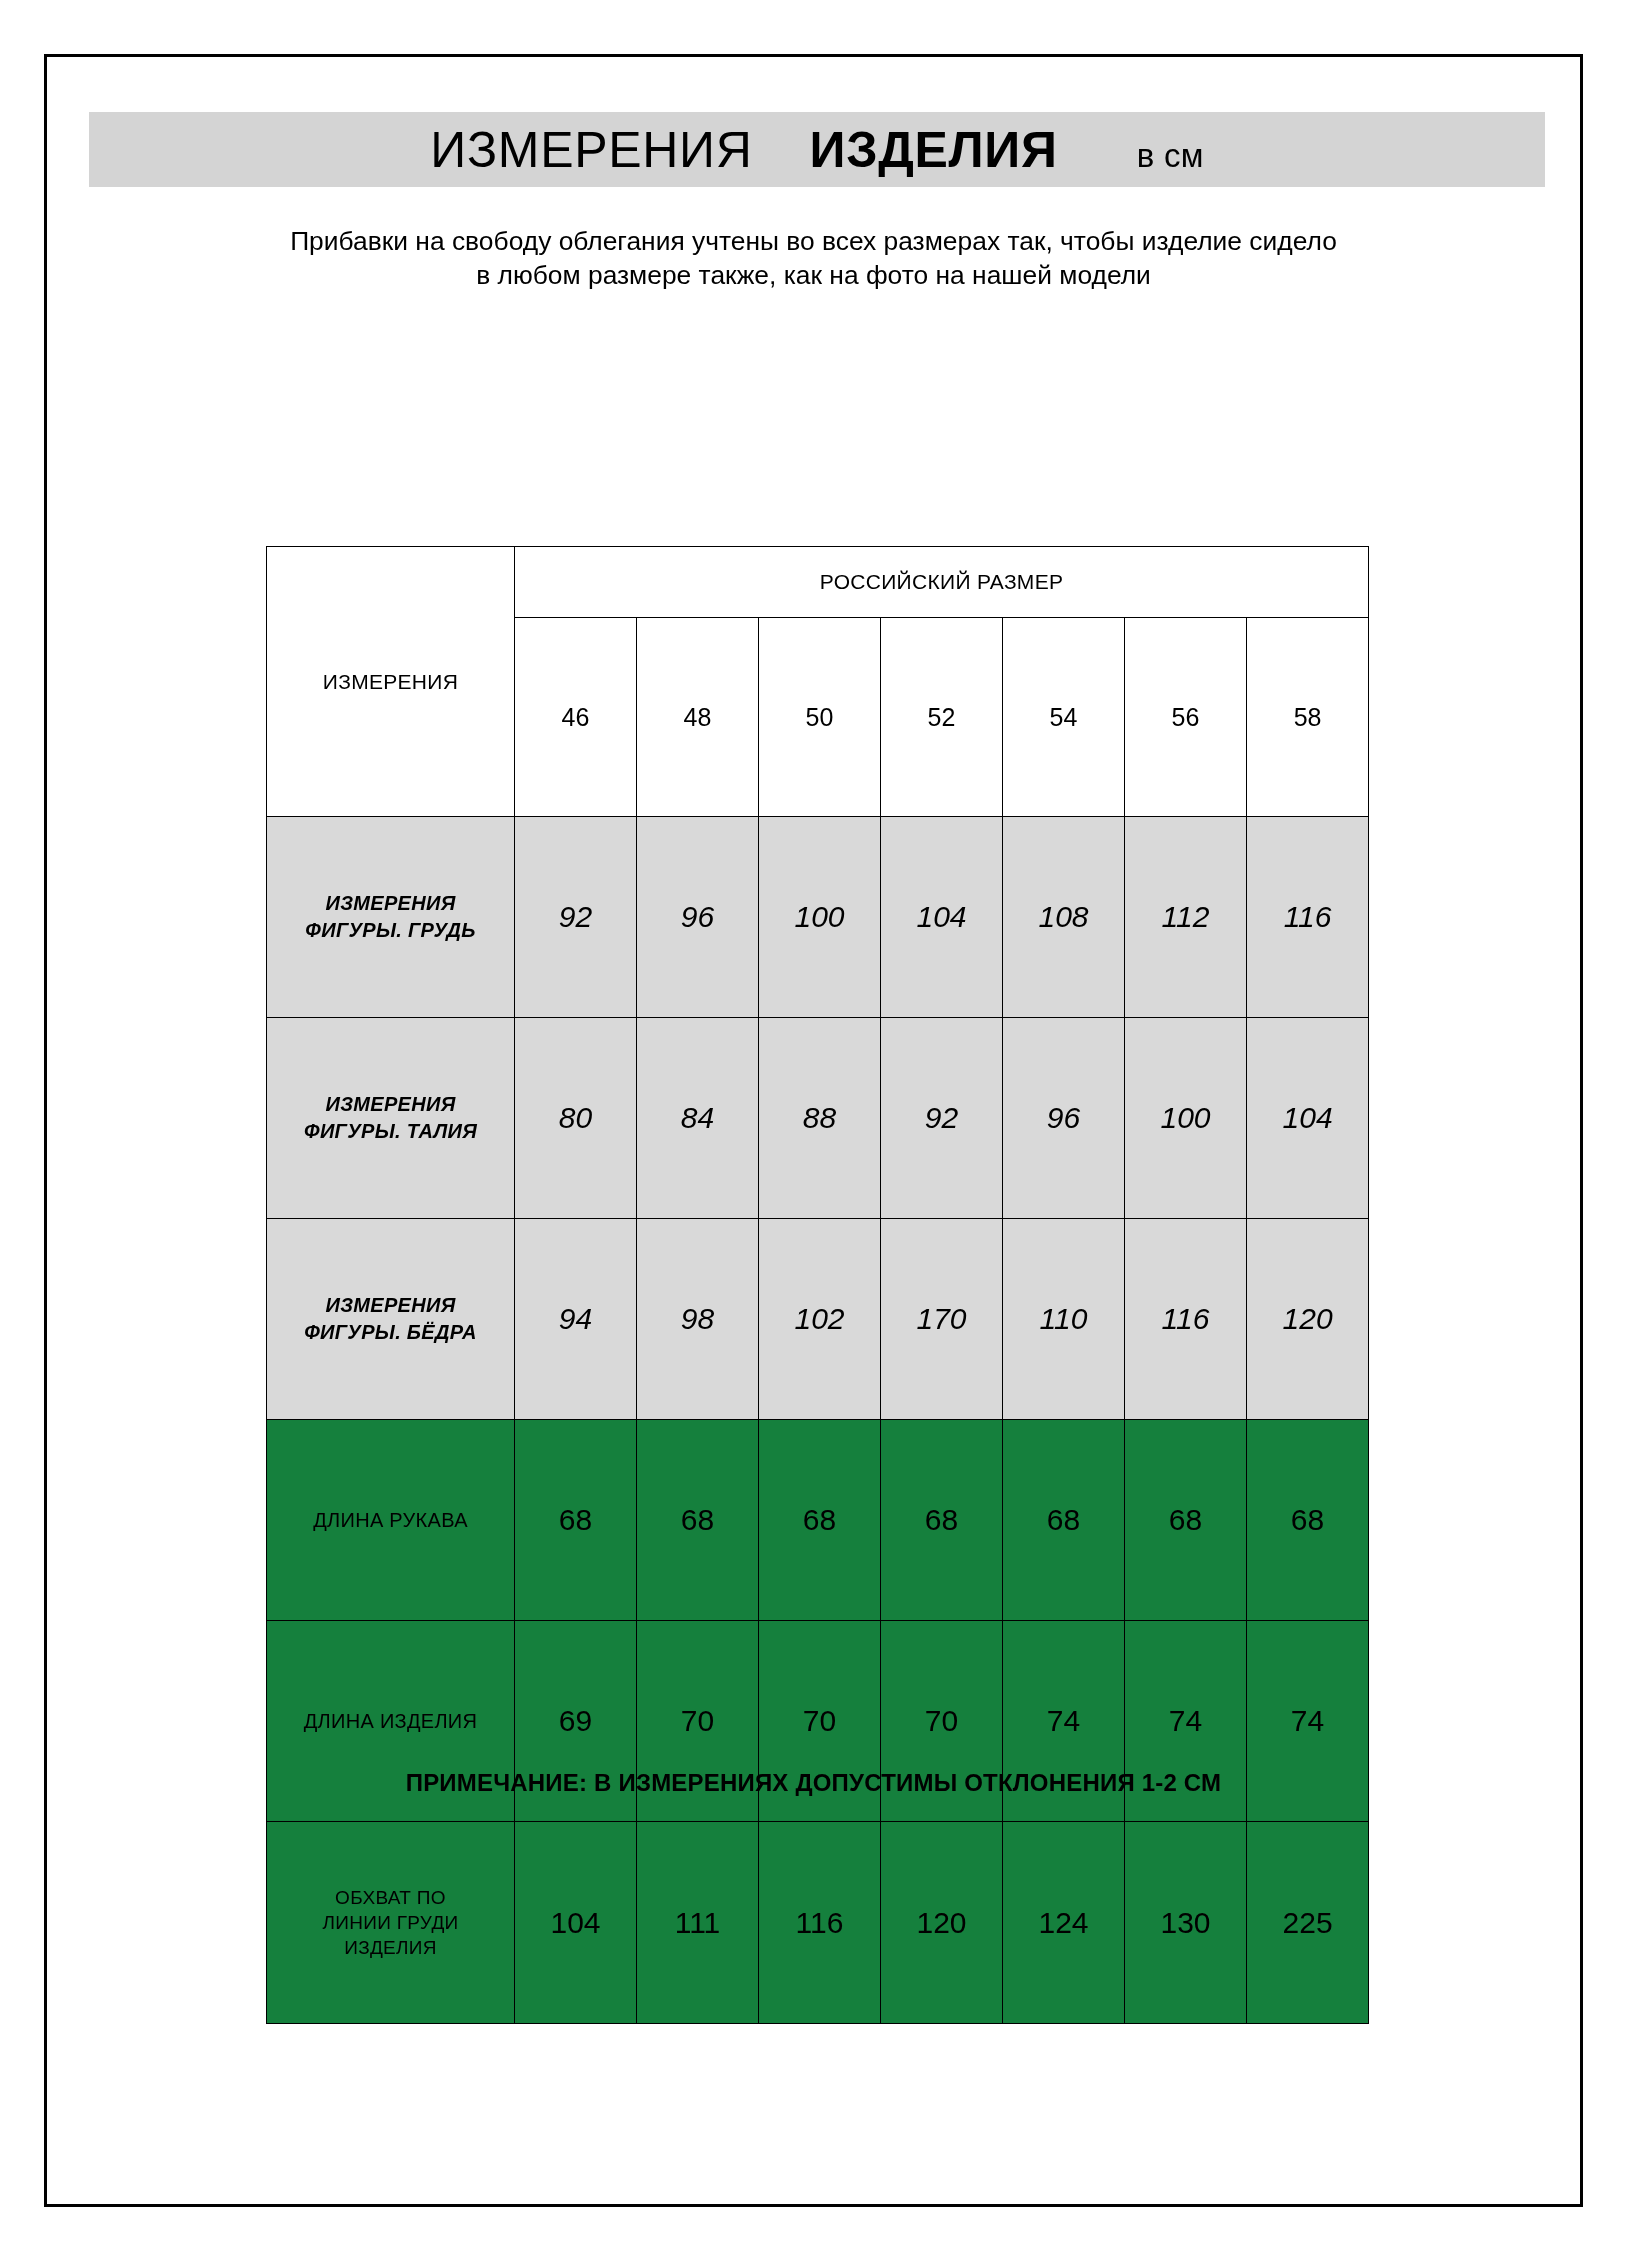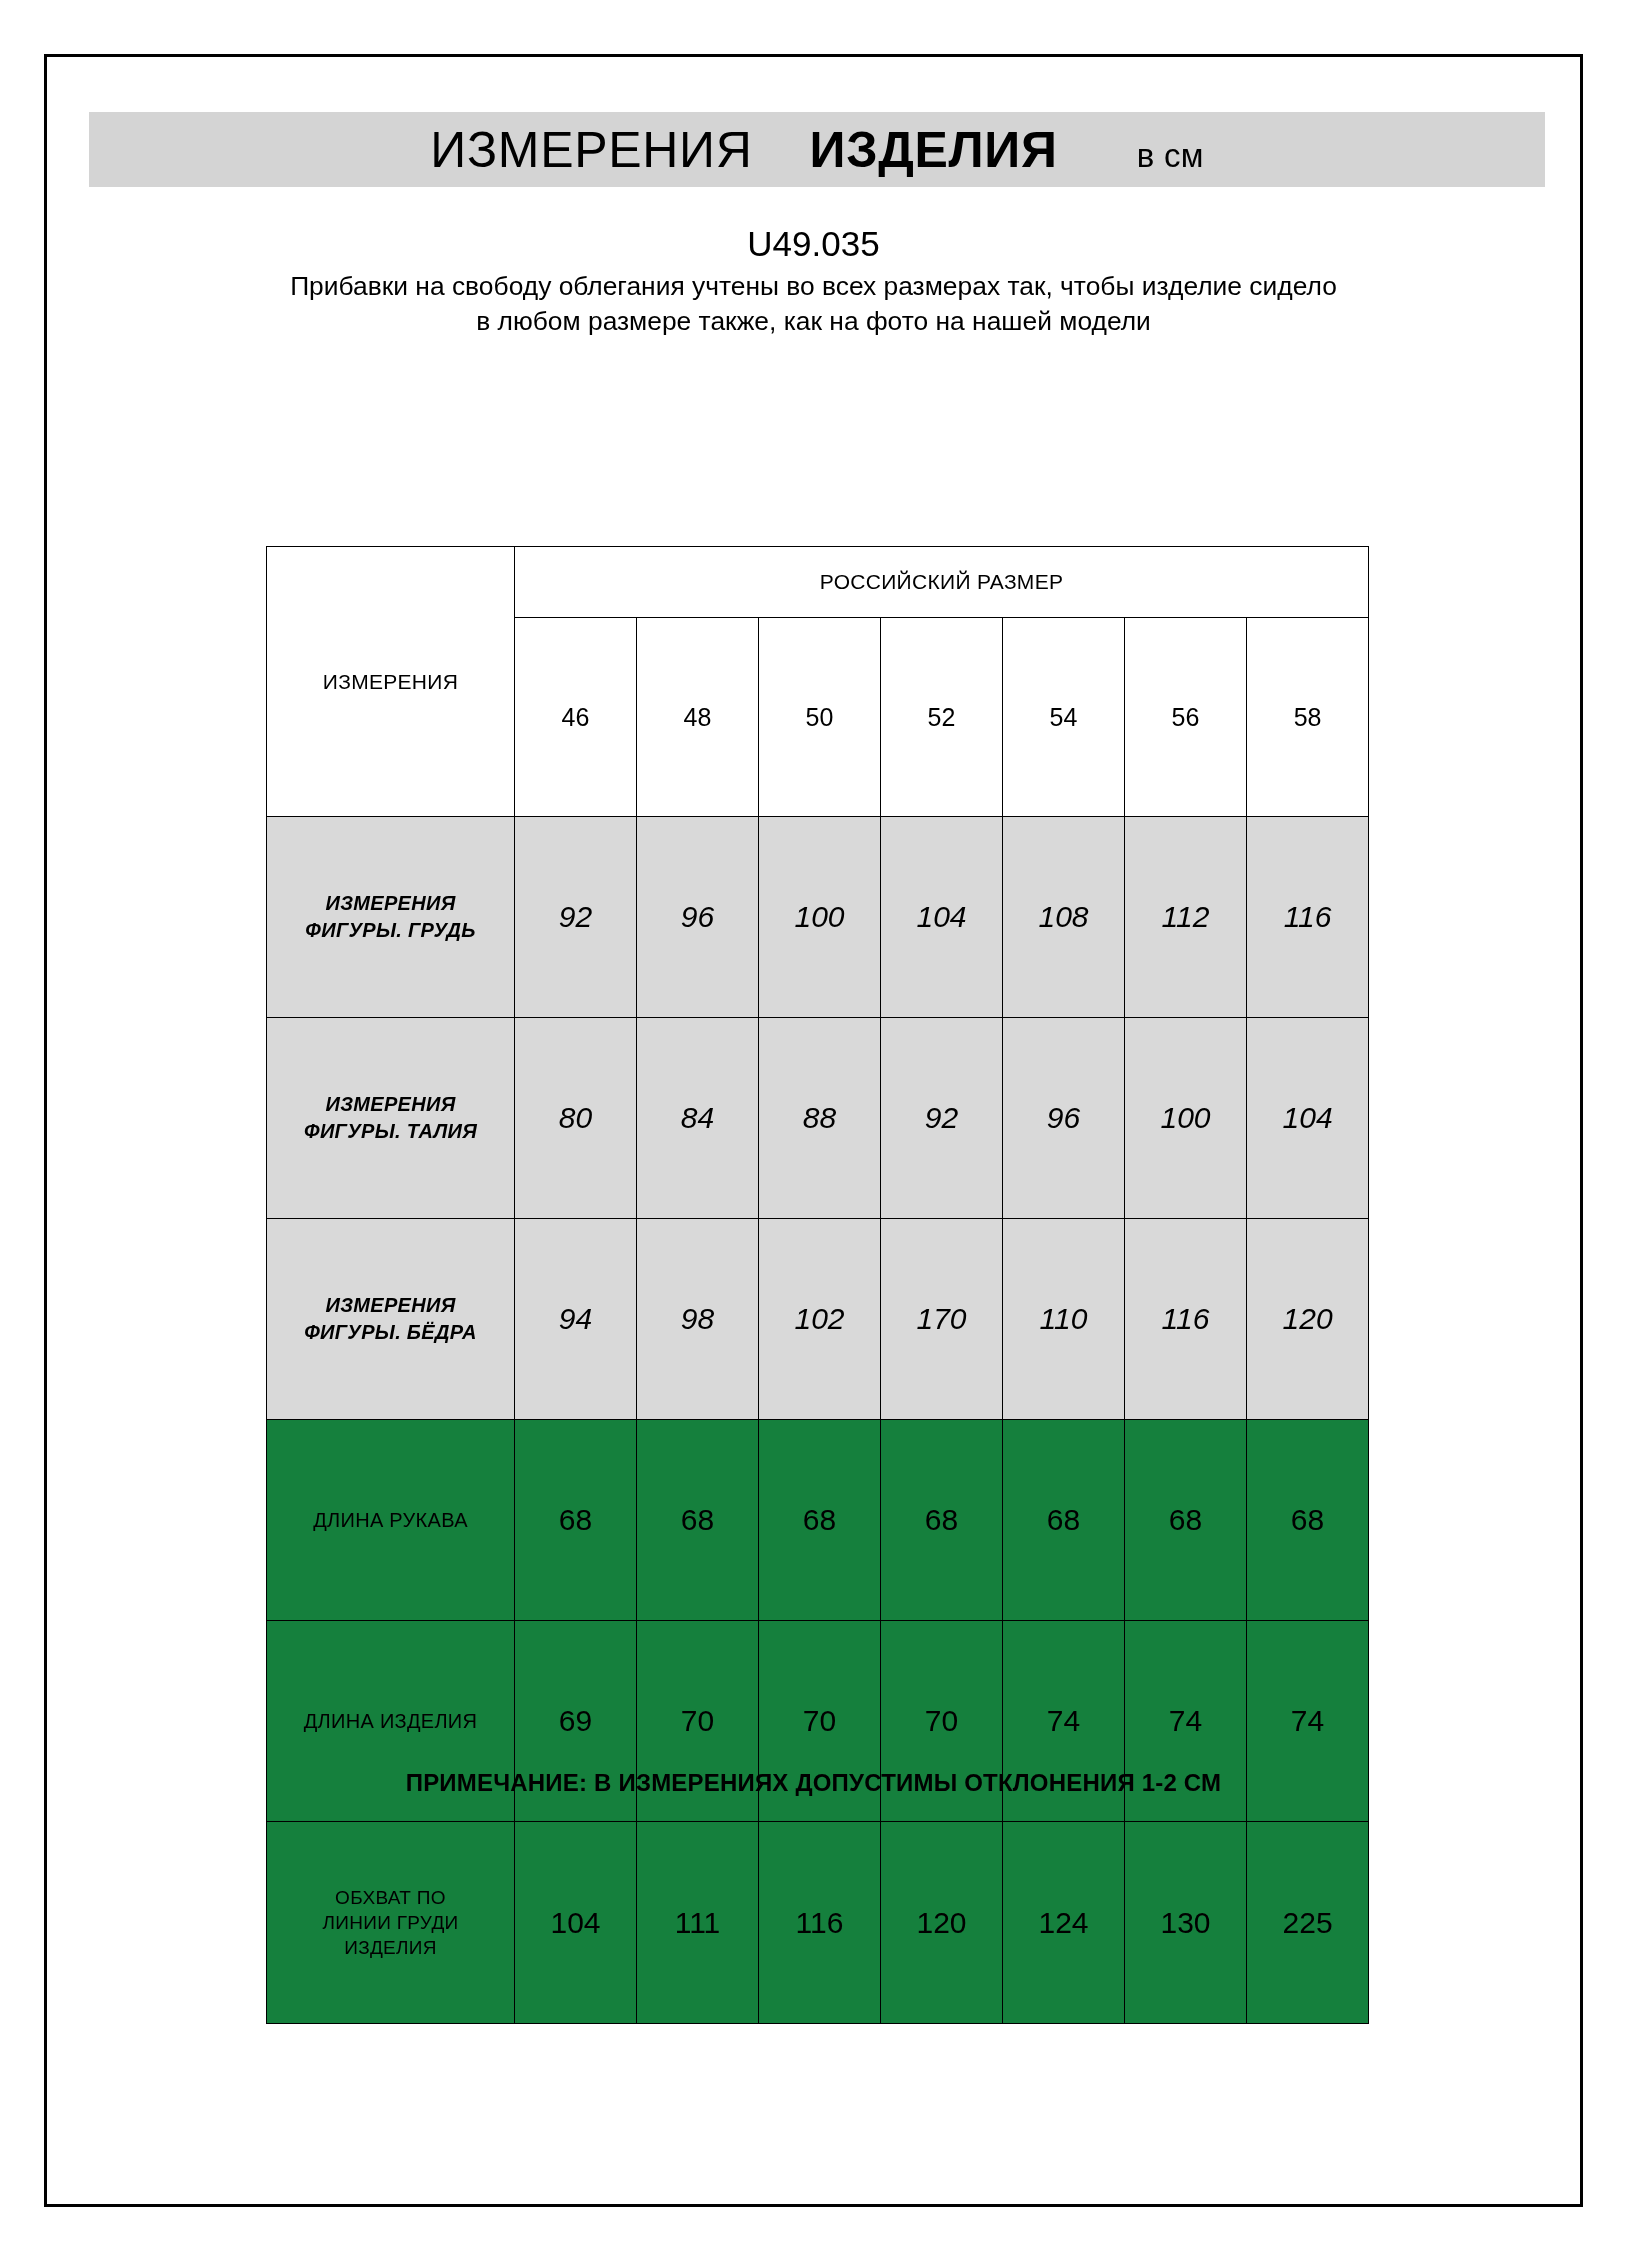--- a/index.html
+++ b/index.html
@@ -163,21 +163,20 @@
 
   <div class="banner">
     <div class="banner-inner">
       <span class="banner-word1">ИЗМЕРЕНИЯ</span>
       <span class="banner-word2">ИЗДЕЛИЯ</span>
       <span class="banner-unit">в см</span>
     </div>
   </div>
 
   <div class="titleblock">
-    <div class="article-code">U49.035</div>
     <div class="lede">Прибавки на свободу облегания учтены во всех размерах так, чтобы изделие сидело в любом размере также, как на фото на нашей модели</div>
   </div>
 
   <div class="table-wrap">
     <table class="sizes">
       <colgroup>
         <col class="c-label">
         <col class="c-size">
           <col class="c-size">
           <col class="c-size">

